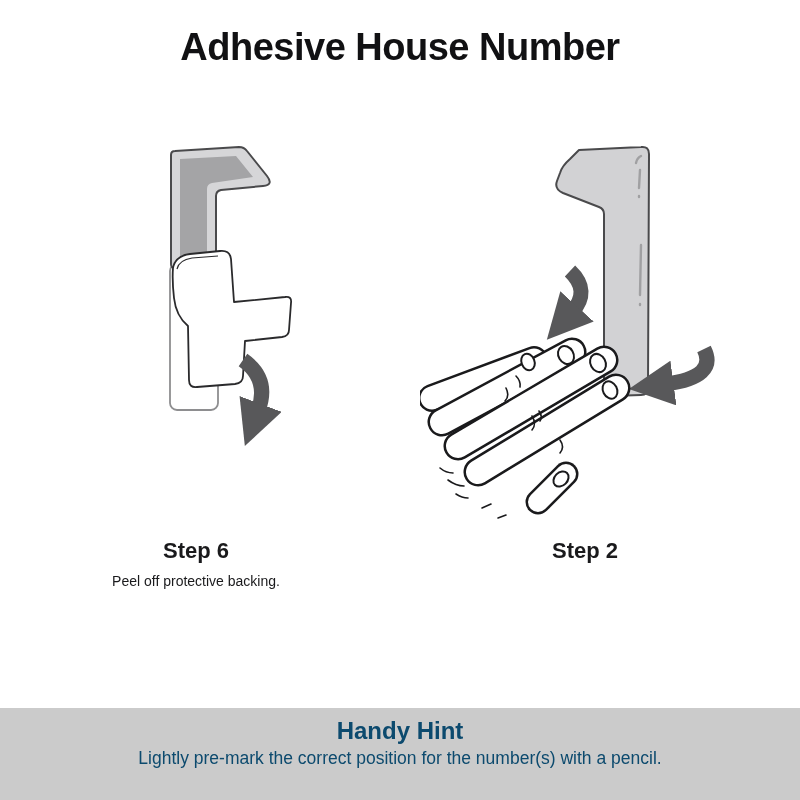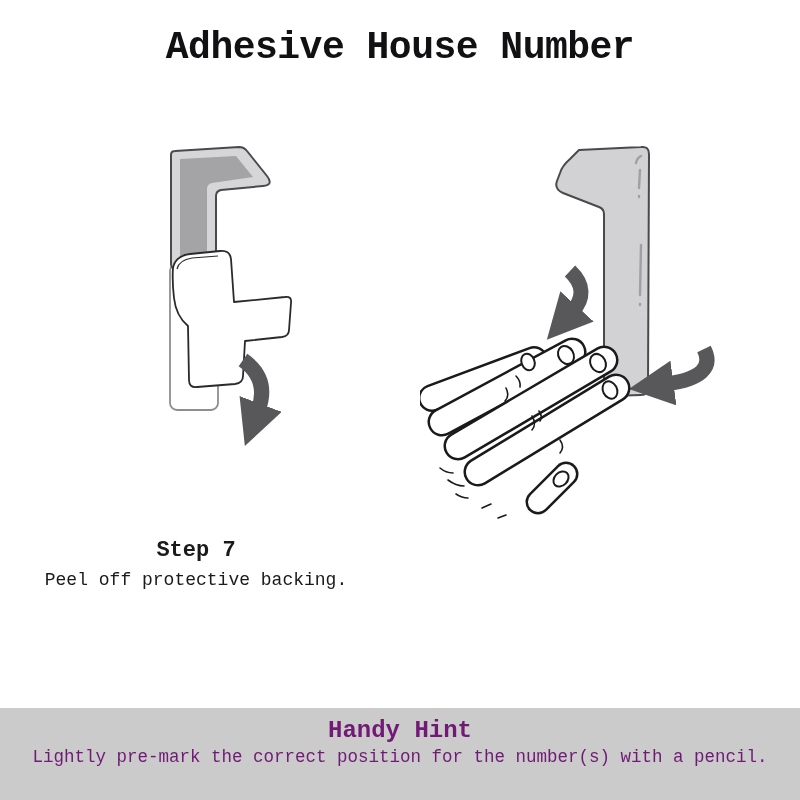--- a/index.html
+++ b/index.html
@@ -1,37 +1,37 @@
 <!DOCTYPE html>
 <html><head>
 <meta charset="utf-8">
 <style>
   html,body{margin:0;padding:0;}
   body{
     width:800px;height:800px;background:#ffffff;
     font-family:"Liberation Sans","DejaVu Sans",sans-serif;
     position:relative;overflow:hidden;
   }
-  .page{position:absolute;inset:0;width:800px;height:800px;font-family:Liberation Mono, monospace;}
+  .page{position:absolute;inset:0;width:800px;height:800px;}
   .title{
     position:absolute;top:26px;left:0;width:800px;
     text-align:center;font-size:38px;font-weight:bold;color:#111113;
     letter-spacing:-0.5px;
   }
   .illus{position:absolute;}
   .illus-1{left:140px;top:130px;width:200px;height:330px;}
   .illus-2{left:420px;top:130px;width:300px;height:390px;}
   .step-text{position:absolute;top:538px;text-align:center;color:#1a1a1c;}
   .step-text-1{left:16px;width:360px;}
   .step-text-2{left:412px;width:346px;}
   .step-heading{font-size:22px;font-weight:bold;margin:0 0 5px 0;}
-  .step-desc{font-size:18px;line-height:24px;margin:0;}
+  .step-desc{font-size:14px;line-height:24px;margin:0;}
   .footer{
     position:absolute;left:0;top:708px;width:800px;height:92px;
-    background:#cbcbcb;text-align:center;color:#701a75;
+    background:#cbcbcb;text-align:center;color:#0c4a6e;
   }
   .footer-title{font-size:24px;font-weight:bold;margin:9px 0 3px 0;}
   .footer-line{font-size:17.5px;line-height:21px;}
 </style>
 </head>
 <body>
 
 <div class="page">
 
   <div class="title">Adhesive House Number</div>
@@ -114,25 +114,26 @@
         <path d="M28,350 q8,6 16,6"></path>
         <path d="M36,364 q6,4 12,4"></path>
         <path d="M20,338 q6,5 13,5"></path>
         <path d="M62,378 l9,-4"></path>
         <path d="M78,388 l8,-3"></path>
       </g>
     </g>
   </svg>
 
   <div class="step-text step-text-1">
-    <div class="step-heading">Step 7</div>
+    <div class="step-heading">Step 6</div>
     <p class="step-desc">Peel off protective backing.</p>
   </div>
 
   <div class="step-text step-text-2">
+    <div class="step-heading">Step 2</div>
   </div>
 
   <div class="footer">
     <div class="footer-title">Handy Hint</div>
     <div class="footer-line">Lightly pre-mark the correct position for the number(s) with a pencil.</div>
   </div>
 
 </div>
 
 </body></html>

